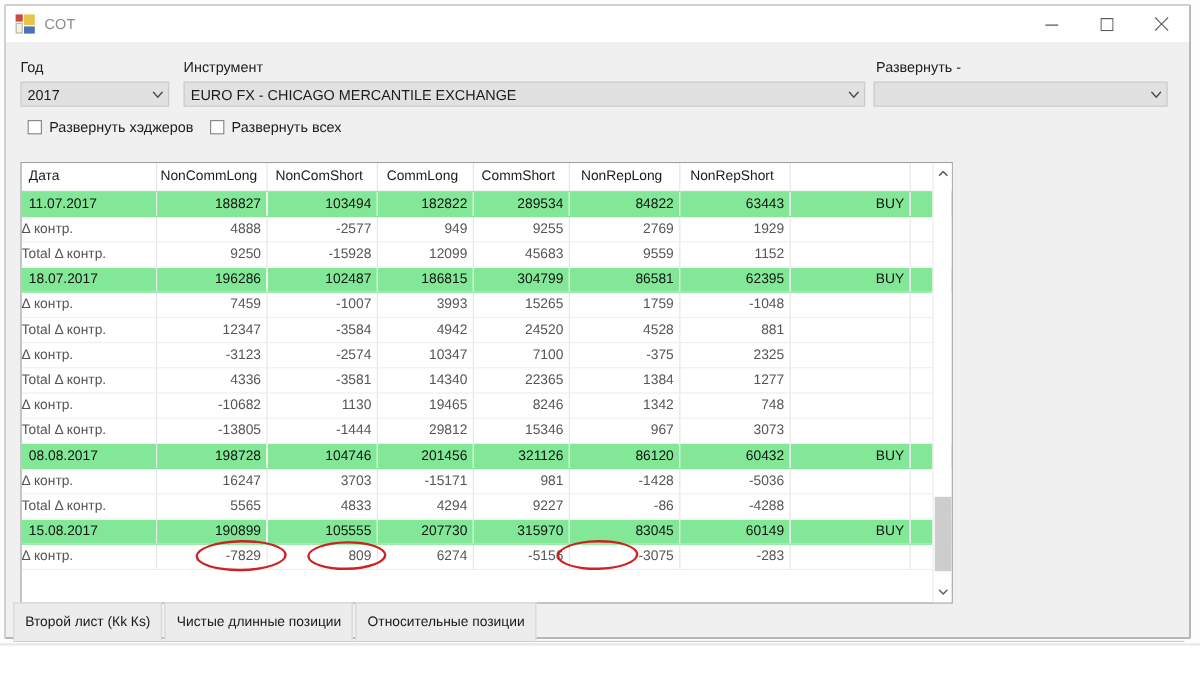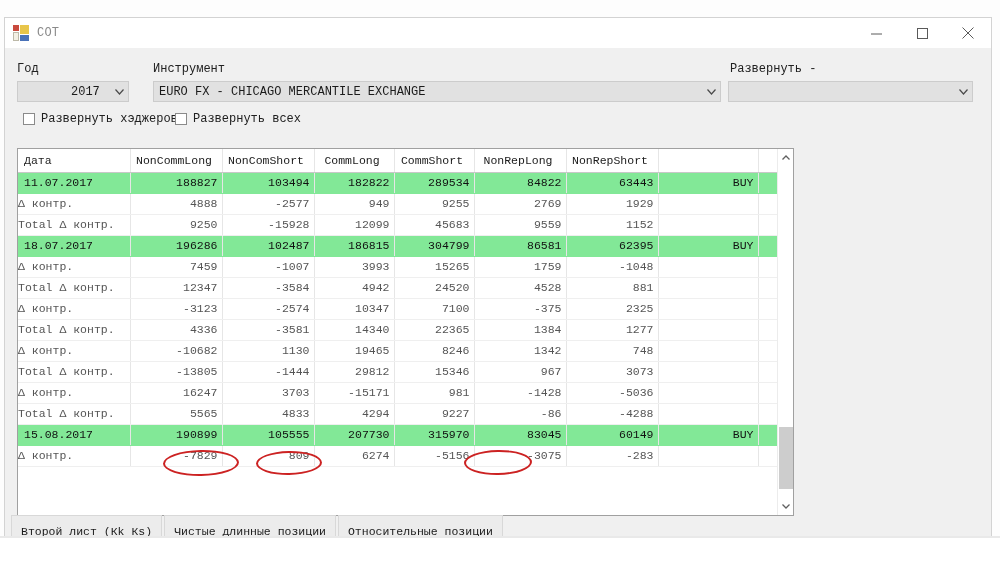--- a/index.html
+++ b/index.html
@@ -20,25 +20,24 @@
   
   .outer-frame {
     position: absolute;
     left: 0; top: 0; width: 1000px; height: 536px;
     background: #fdfdfd;
   }
 
   
   .window {
     position: absolute;
-    left: 4px; top: 17px;
+    left: 4px; top: 4px;
     width: 988px; height: 528px;
     background: #0f172a;
     border: 1px solid #d3d3d3;
-    font-family: Liberation Mono, monospace;
   }
 
   
   .titlebar {
     position: absolute;
     left: 0; top: 0; right: 0; height: 30px;
     background: #ffffff;
     display: flex; align-items: center;
   }
   .app-icon {
@@ -277,21 +276,21 @@
         </span>
       </span>
     </div>
 
     <div class="form-body">
 
       <span class="lbl" style="left:12px; top:14px;">Год</span>
       <span class="lbl" style="left:148px; top:14px;">Инструмент</span>
       <span class="lbl" style="left:725px; top:14px;">Развернуть  -</span>
 
-      <div class="combo" style="left:12px; top:33px; width:112px;padding-left:48px;">
+      <div class="combo" style="left:12px; top:33px; width:124px;">
         <span class="combo-text">2017</span>
         <span class="chev">
           <svg width="9" height="6" viewBox="0 0 9 6">
               <polyline points="0.5,0.5 4.5,5 8.5,0.5" fill="none" stroke="currentColor" stroke-width="1.2"></polyline>
             </svg>
         </span>
       </div>
 
       <div class="combo" style="left:148px; top:33px; width:568px;">
         <span class="combo-text">EURO FX - CHICAGO MERCANTILE EXCHANGE</span>
@@ -463,20 +462,32 @@
                 <td class="c-num">-13805</td>
                 <td class="c-num">-1444</td>
                 <td class="c-num">29812</td>
                 <td class="c-num">15346</td>
                 <td class="c-num">967</td>
                 <td class="c-num">3073</td>
                 <td class="c-sig"></td>
                 <td class="c-sig"></td>
                 <td class="c-blank c-tail"></td>
               </tr>
+              <tr class="r-main green">
+                <td class="c-label">08.08.2017</td>
+                <td class="c-num">198728</td>
+                <td class="c-num">104746</td>
+                <td class="c-num">201456</td>
+                <td class="c-num">321126</td>
+                <td class="c-num">86120</td>
+                <td class="c-num">60432</td>
+                <td class="c-sig">BUY</td>
+                <td class="c-sig">BUY</td>
+                <td class="c-blank c-tail"></td>
+              </tr>
               <tr class="">
                 <td class="c-label">Δ контр.</td>
                 <td class="c-num">16247</td>
                 <td class="c-num">3703</td>
                 <td class="c-num">-15171</td>
                 <td class="c-num">981</td>
                 <td class="c-num">-1428</td>
                 <td class="c-num">-5036</td>
                 <td class="c-sig"></td>
                 <td class="c-sig"></td>

